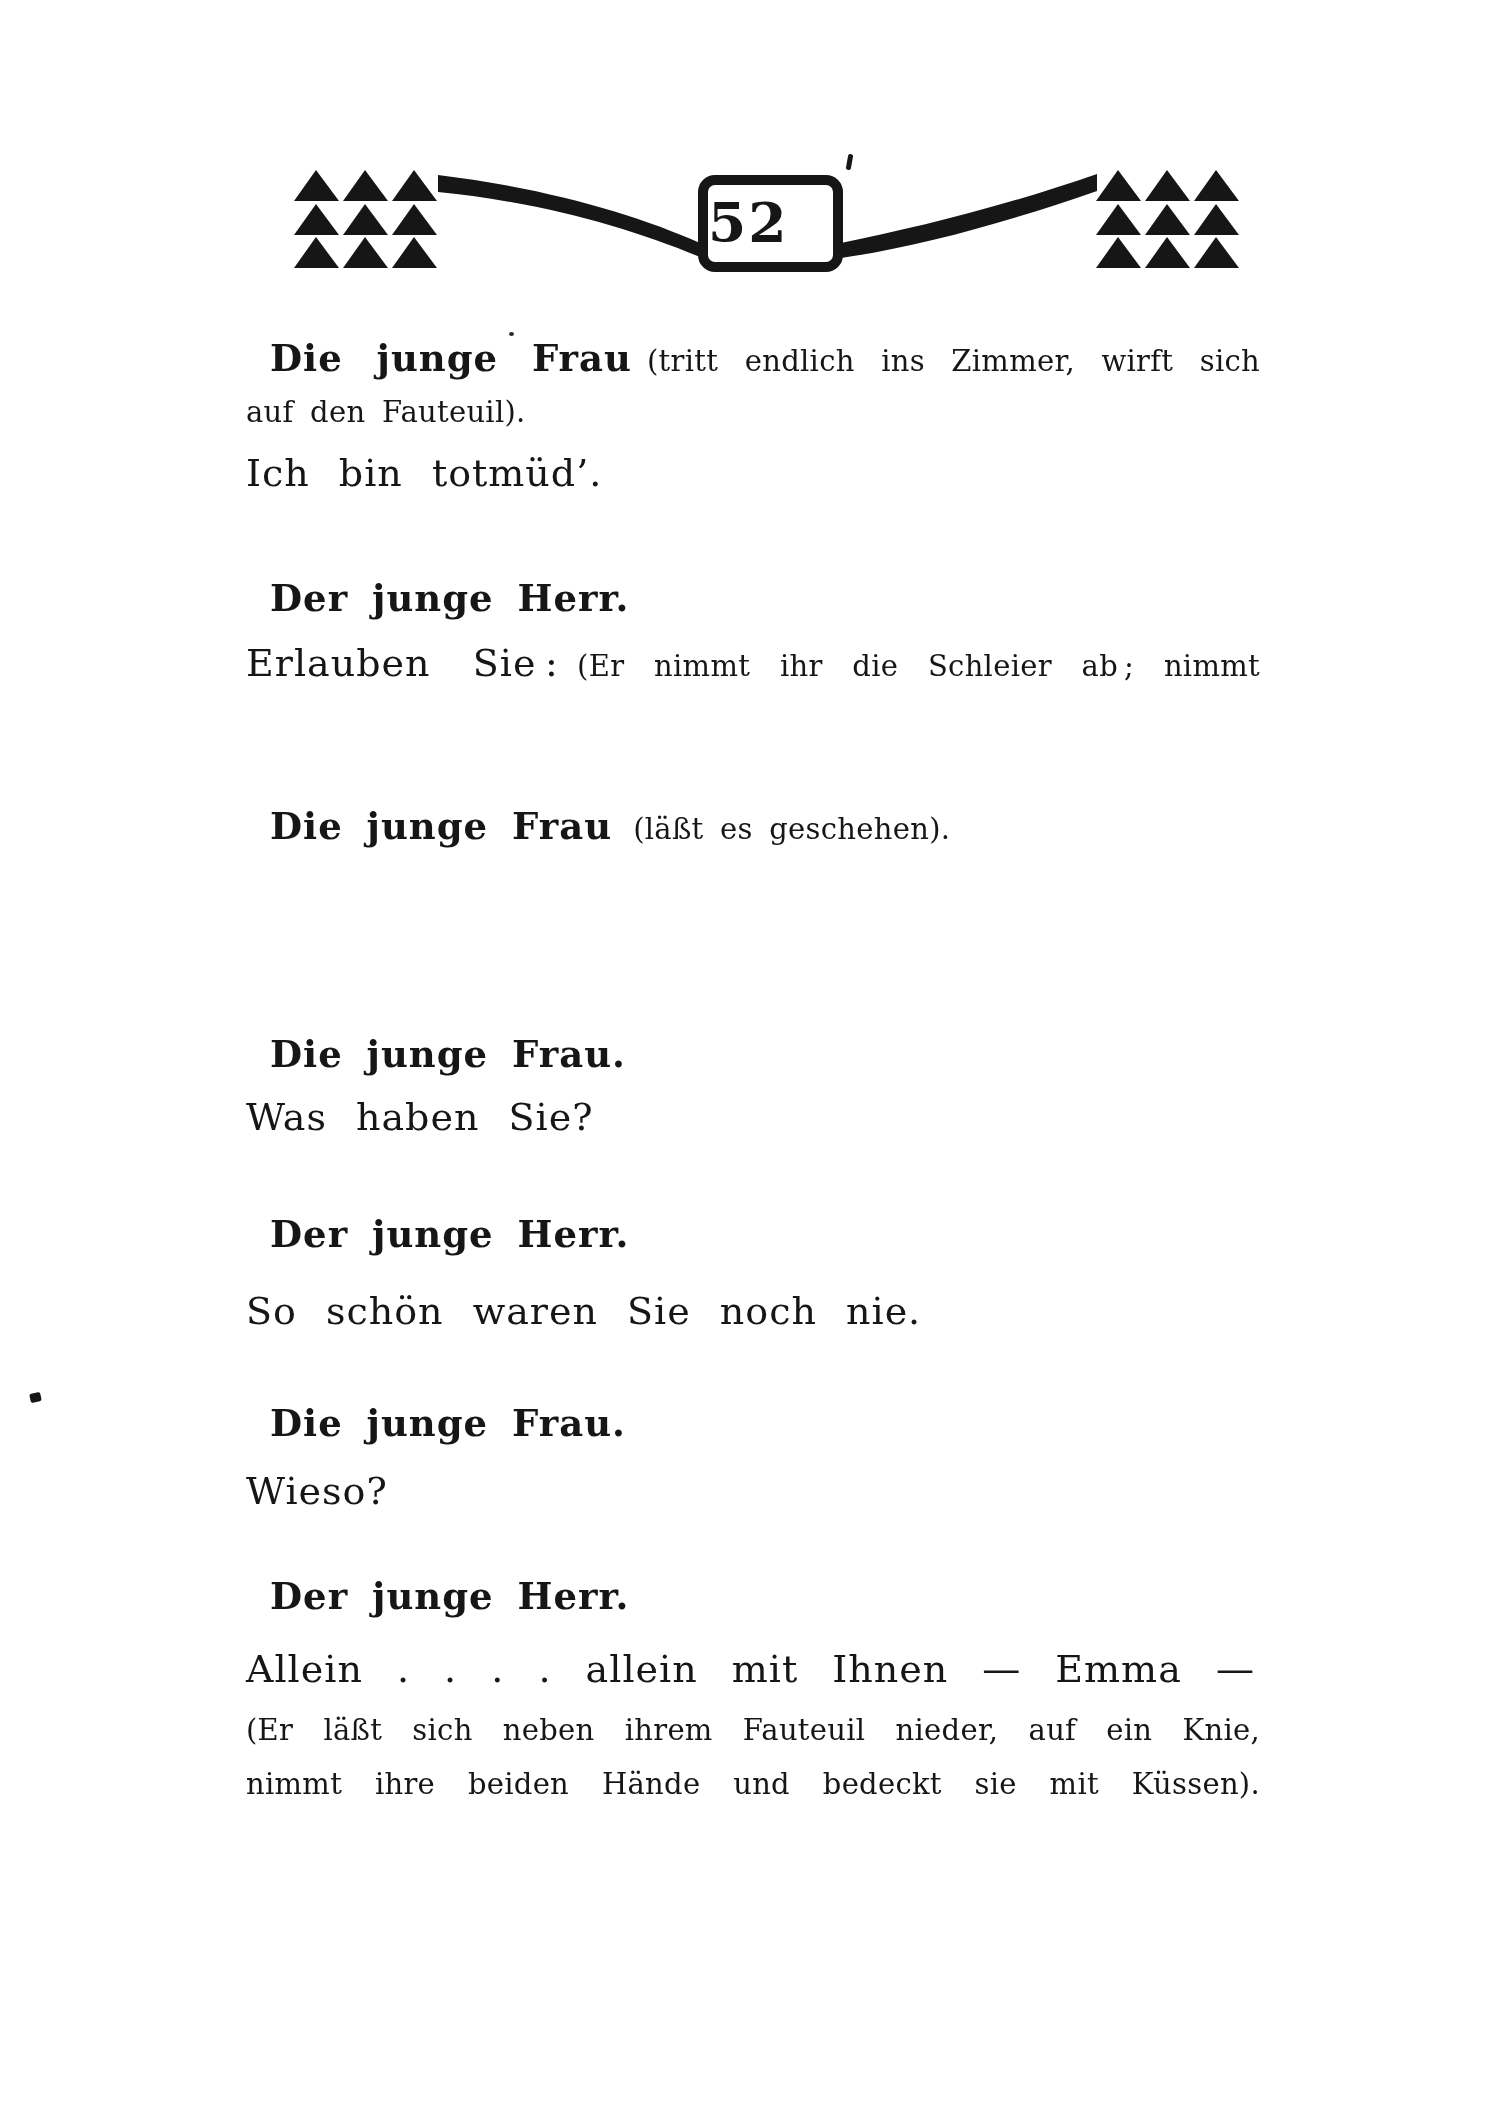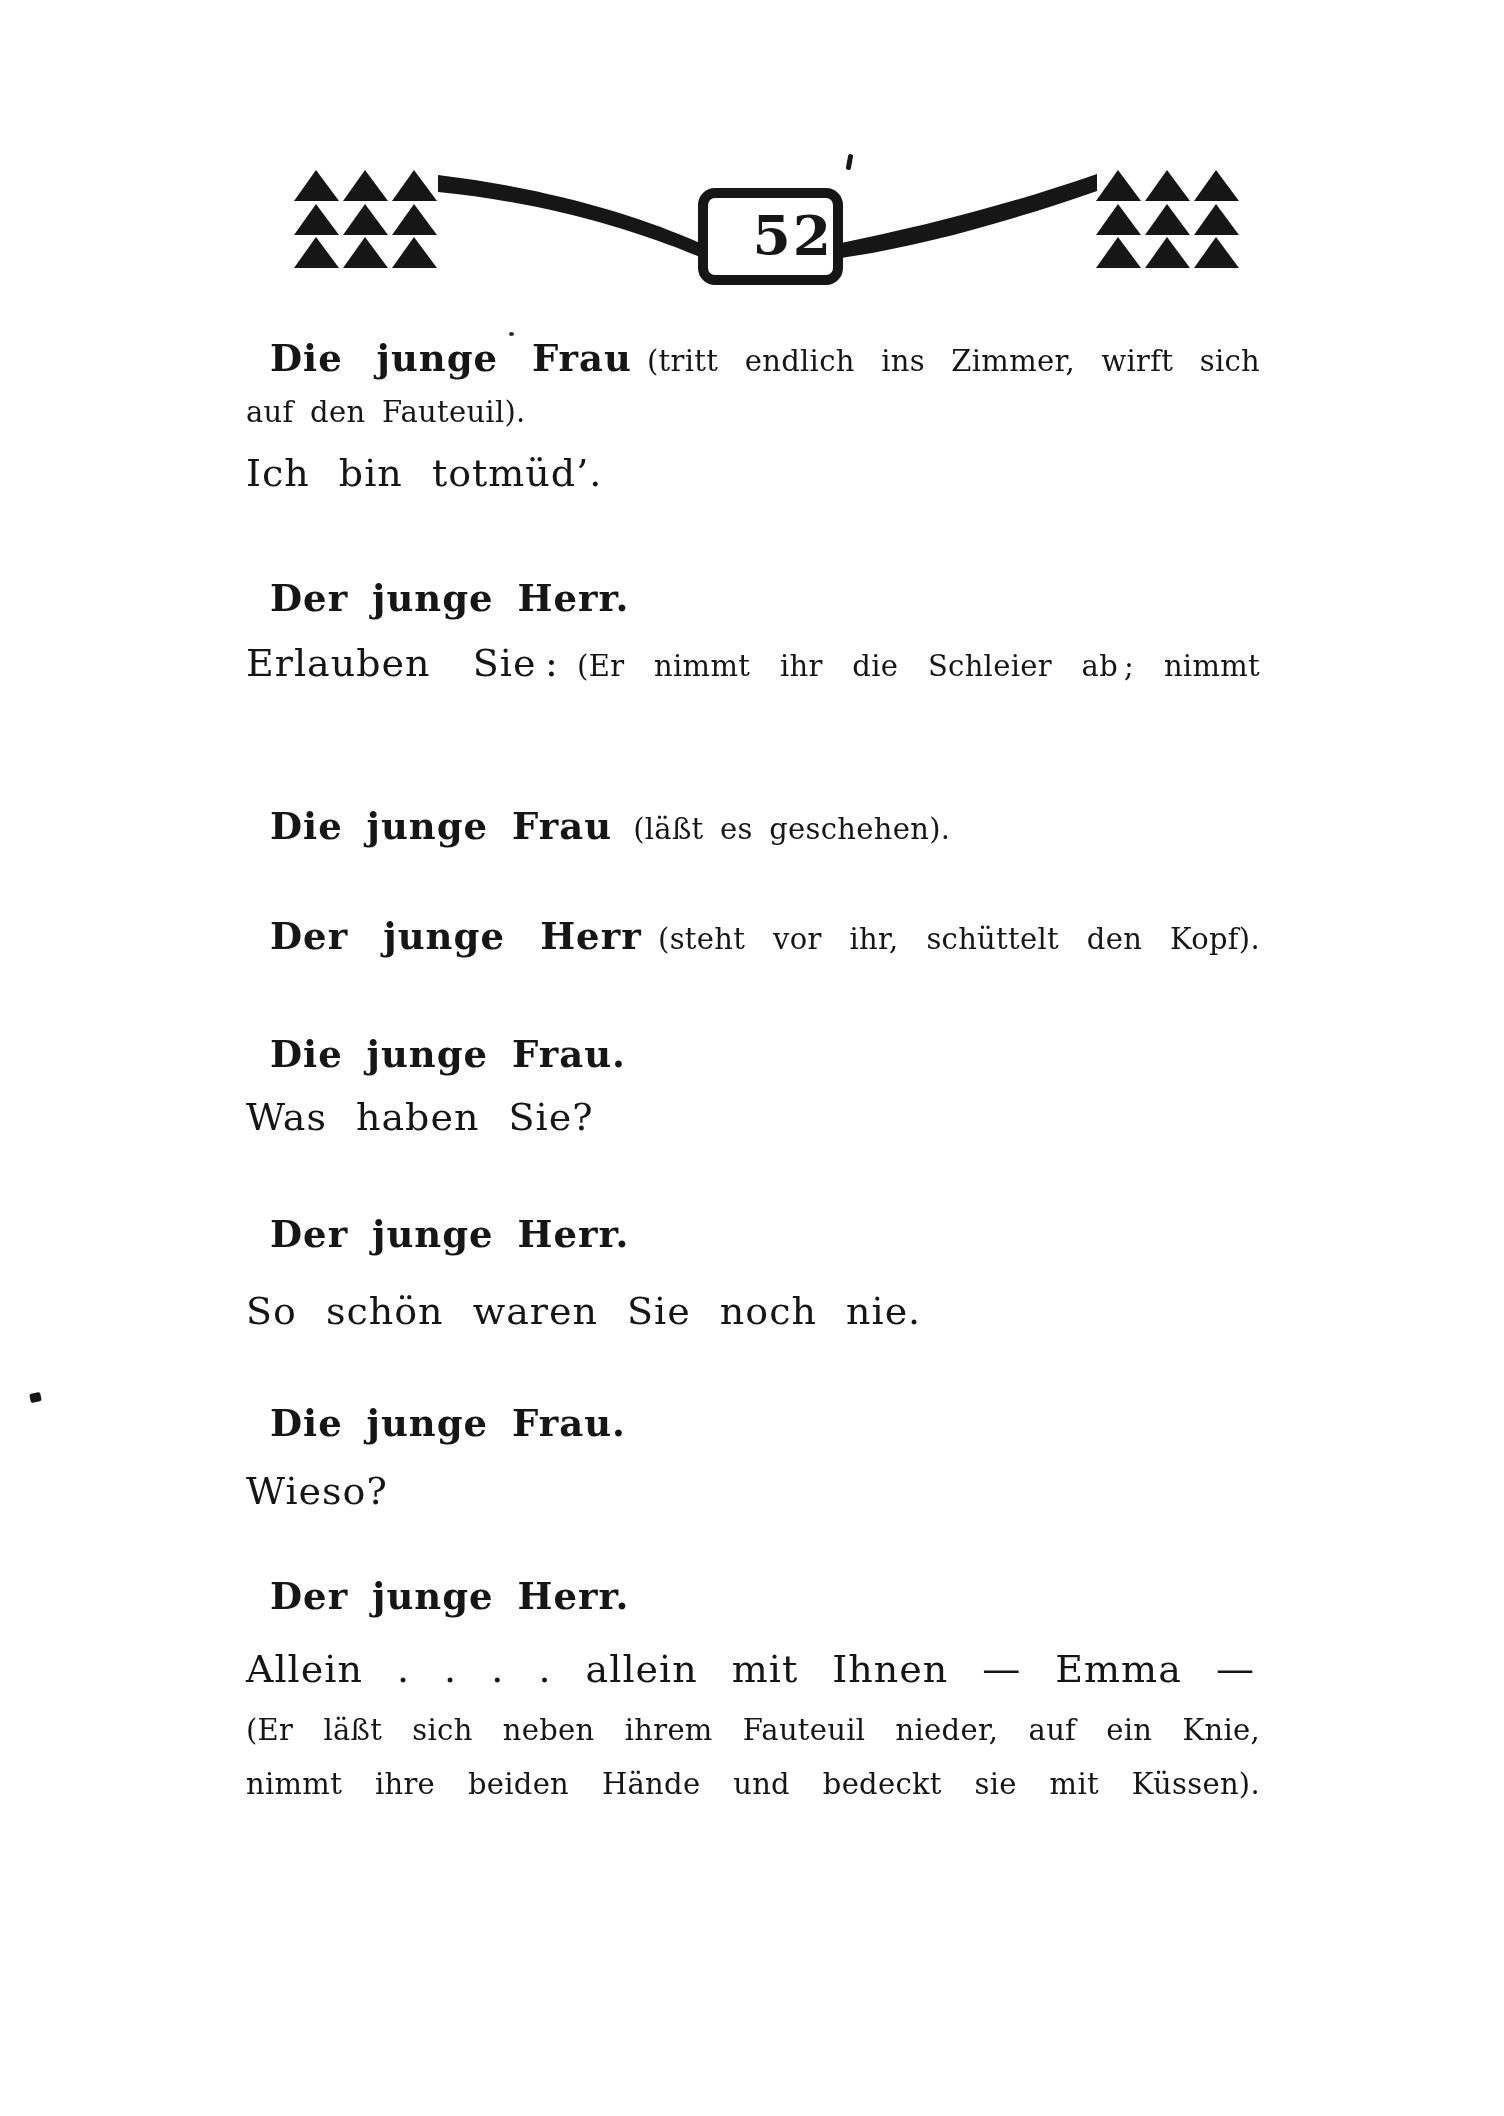--- a/index.html
+++ b/index.html
@@ -8,23 +8,23 @@
     background:#ffffff;
     position:relative;
     overflow:hidden;
     font-family:"DejaVu Serif","Liberation Serif",serif;
     color:#161616;
   }
   .page{position:absolute;inset:0;}
   
   .ornament-svg{position:absolute;left:0;top:0;}
   .pagebox{
-    position:absolute;left:698px;top:188px;width:145px;height:97px;
+    position:absolute;left:698px;top:175px;width:145px;height:97px;
     box-sizing:border-box;border:10px solid #161616;border-radius:17px;
-    display:flex;align-items:center;justify-content:flex-end;
+    display:flex;align-items:center;justify-content:flex-start;
     background:#ffffff;
   }
   .pagebox span{
     font-size:55px;font-weight:bold;letter-spacing:2px;line-height:1;
     padding-bottom:3px;
   }
   .ink-tick{
     position:absolute;left:847px;top:154px;width:5px;height:16px;
     background:#161616;border-radius:2px;transform:rotate(10deg);
   }
@@ -127,24 +127,20 @@
     <span class="speech">Erlauben Sie :</span>
     <span class="dir">(Er nimmt ihr die Schleier ab ; nimmt</span>
   </div>
 
 
   <div class="line" style="top:805px">
     <span class="speaker">Die junge Frau</span>
     <span class="dir gap">(läßt es geschehen).</span>
   </div>
 
-  <div class="line just" style="top:915px">
-    <span class="speaker">Der junge Herr</span>
-    <span class="dir">(steht vor ihr, schüttelt den Kopf).</span>
-  </div>
 
   <div class="line" style="top:1033px">
     <span class="speaker">Die junge Frau.</span>
   </div>
 
   <div class="line" style="top:1096px">
     <span class="speech">Was haben Sie?</span>
   </div>
 
   <div class="line" style="top:1213px">

